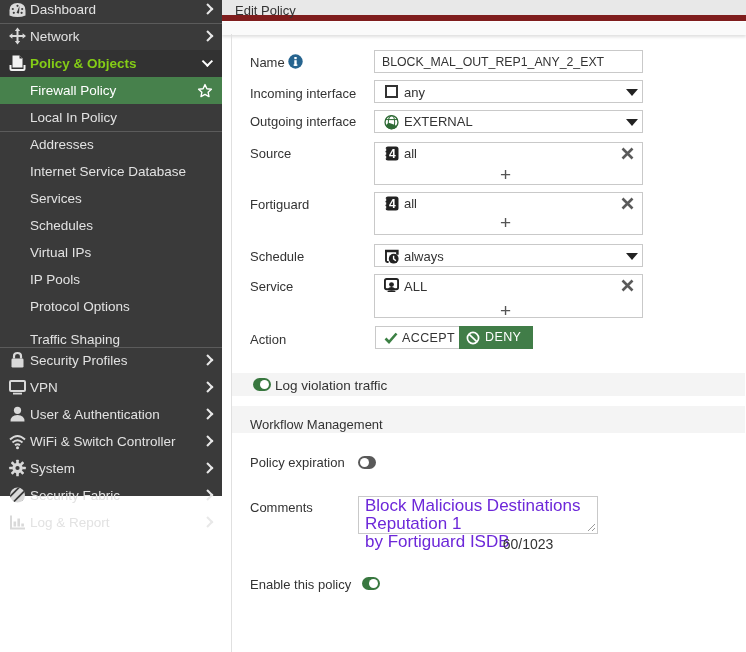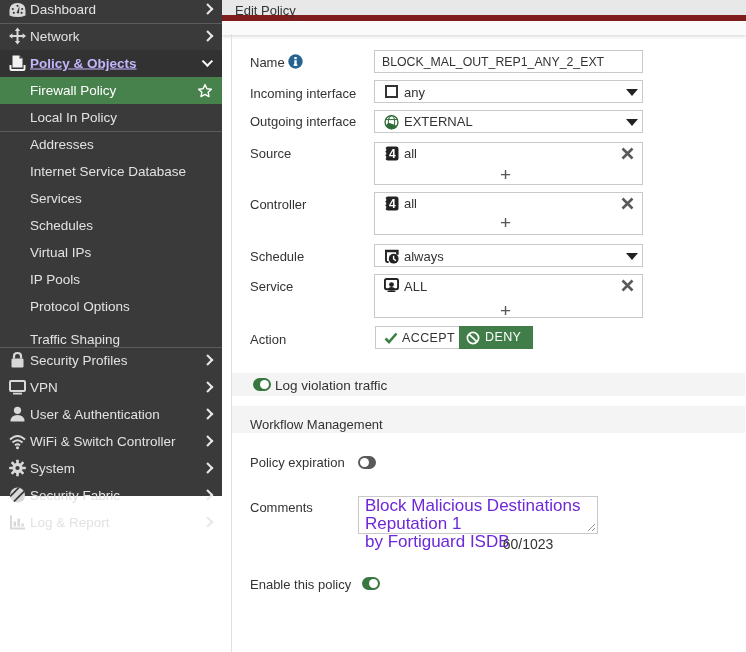--- a/index.html
+++ b/index.html
@@ -51,21 +51,21 @@
   <div id="hd">
       <span>Edit Policy</span>
     </div>
   <div id="strip2"></div>
   <div id="vline"></div>
 
   <div class="lbl" style="left:250px; top:54.5px;">Name</div>
   <div class="lbl" style="left:250px; top:85.5px;">Incoming interface</div>
   <div class="lbl" style="left:250px; top:114px;">Outgoing interface</div>
   <div class="lbl" style="left:250px; top:146px;">Source</div>
-  <div class="lbl" style="left:250px; top:197px;">Controller</div>
+  <div class="lbl" style="left:250px; top:197px;">Fortiguard</div>
   <div class="lbl" style="left:250px; top:248.5px;">Schedule</div>
   <div class="lbl" style="left:250px; top:279px;">Service</div>
   <div class="lbl" style="left:250px; top:331.5px;">Action</div>
   <div class="lbl" style="left:250px; top:455px;">Policy expiration</div>
   <div class="lbl" style="left:250px; top:500px;">Comments</div>
   <div class="lbl" style="left:250px; top:576.5px;">Enable this policy</div>
 
   <svg style="position:absolute; left:288px; top:53.5px;" width="15" height="15" viewBox="0 0 15 15">
     <circle cx="7.5" cy="7.5" r="7.2" fill="#26648f"></circle>
     <rect x="6.3" y="6.2" width="2.4" height="5.6" fill="#fff"></rect>
@@ -210,21 +210,21 @@
         </svg>
       <span class="txt">Network</span>
         <span class="chev"></span>
     </div>
     <div class="mi" style="top:49.5px; background:#323232;">
       <svg class="ico" viewBox="0 0 19 19">
           <path d="M4.5 2 L11.5 2 L14.5 5 L14.5 14 L4.5 14 Z" fill="#f2f2f2"></path>
           <path d="M11.5 2 L11.5 5 L14.5 5 Z" fill="#323232"></path>
           <path d="M2.5 11.5 L2.5 15.5 Q2.5 16.5 3.5 16.5 L15.5 16.5 Q16.5 16.5 16.5 15.5 L16.5 11.5" fill="none" stroke="#f2f2f2" stroke-width="2"></path>
         </svg>
-      <span class="txt" style="font-weight:bold; color:#c4b5fd;text-decoration:underline;">Policy &amp; Objects</span>
+      <span class="txt" style="font-weight:bold; color:#84cc16;">Policy &amp; Objects</span>
         <span class="chevd"></span>
     </div>
     <div class="mi" style="top:76.5px; background:#47814c; color:#fff;">
       <span class="txt">Firewall Policy</span>
       <svg style="position:absolute; right:9px; top:6px;" width="16" height="16" viewBox="0 0 16 16">
           <path d="M8 1.6 L9.9 5.7 L14.4 6.2 L11.1 9.2 L12 13.6 L8 11.4 L4 13.6 L4.9 9.2 L1.6 6.2 L6.1 5.7 Z" fill="none" stroke="#fff" stroke-width="1.4" stroke-linejoin="round"></path>
         </svg>
     </div>
     <div class="mi" style="top:103.5px;">
         <span class="txt">Local In Policy</span>

